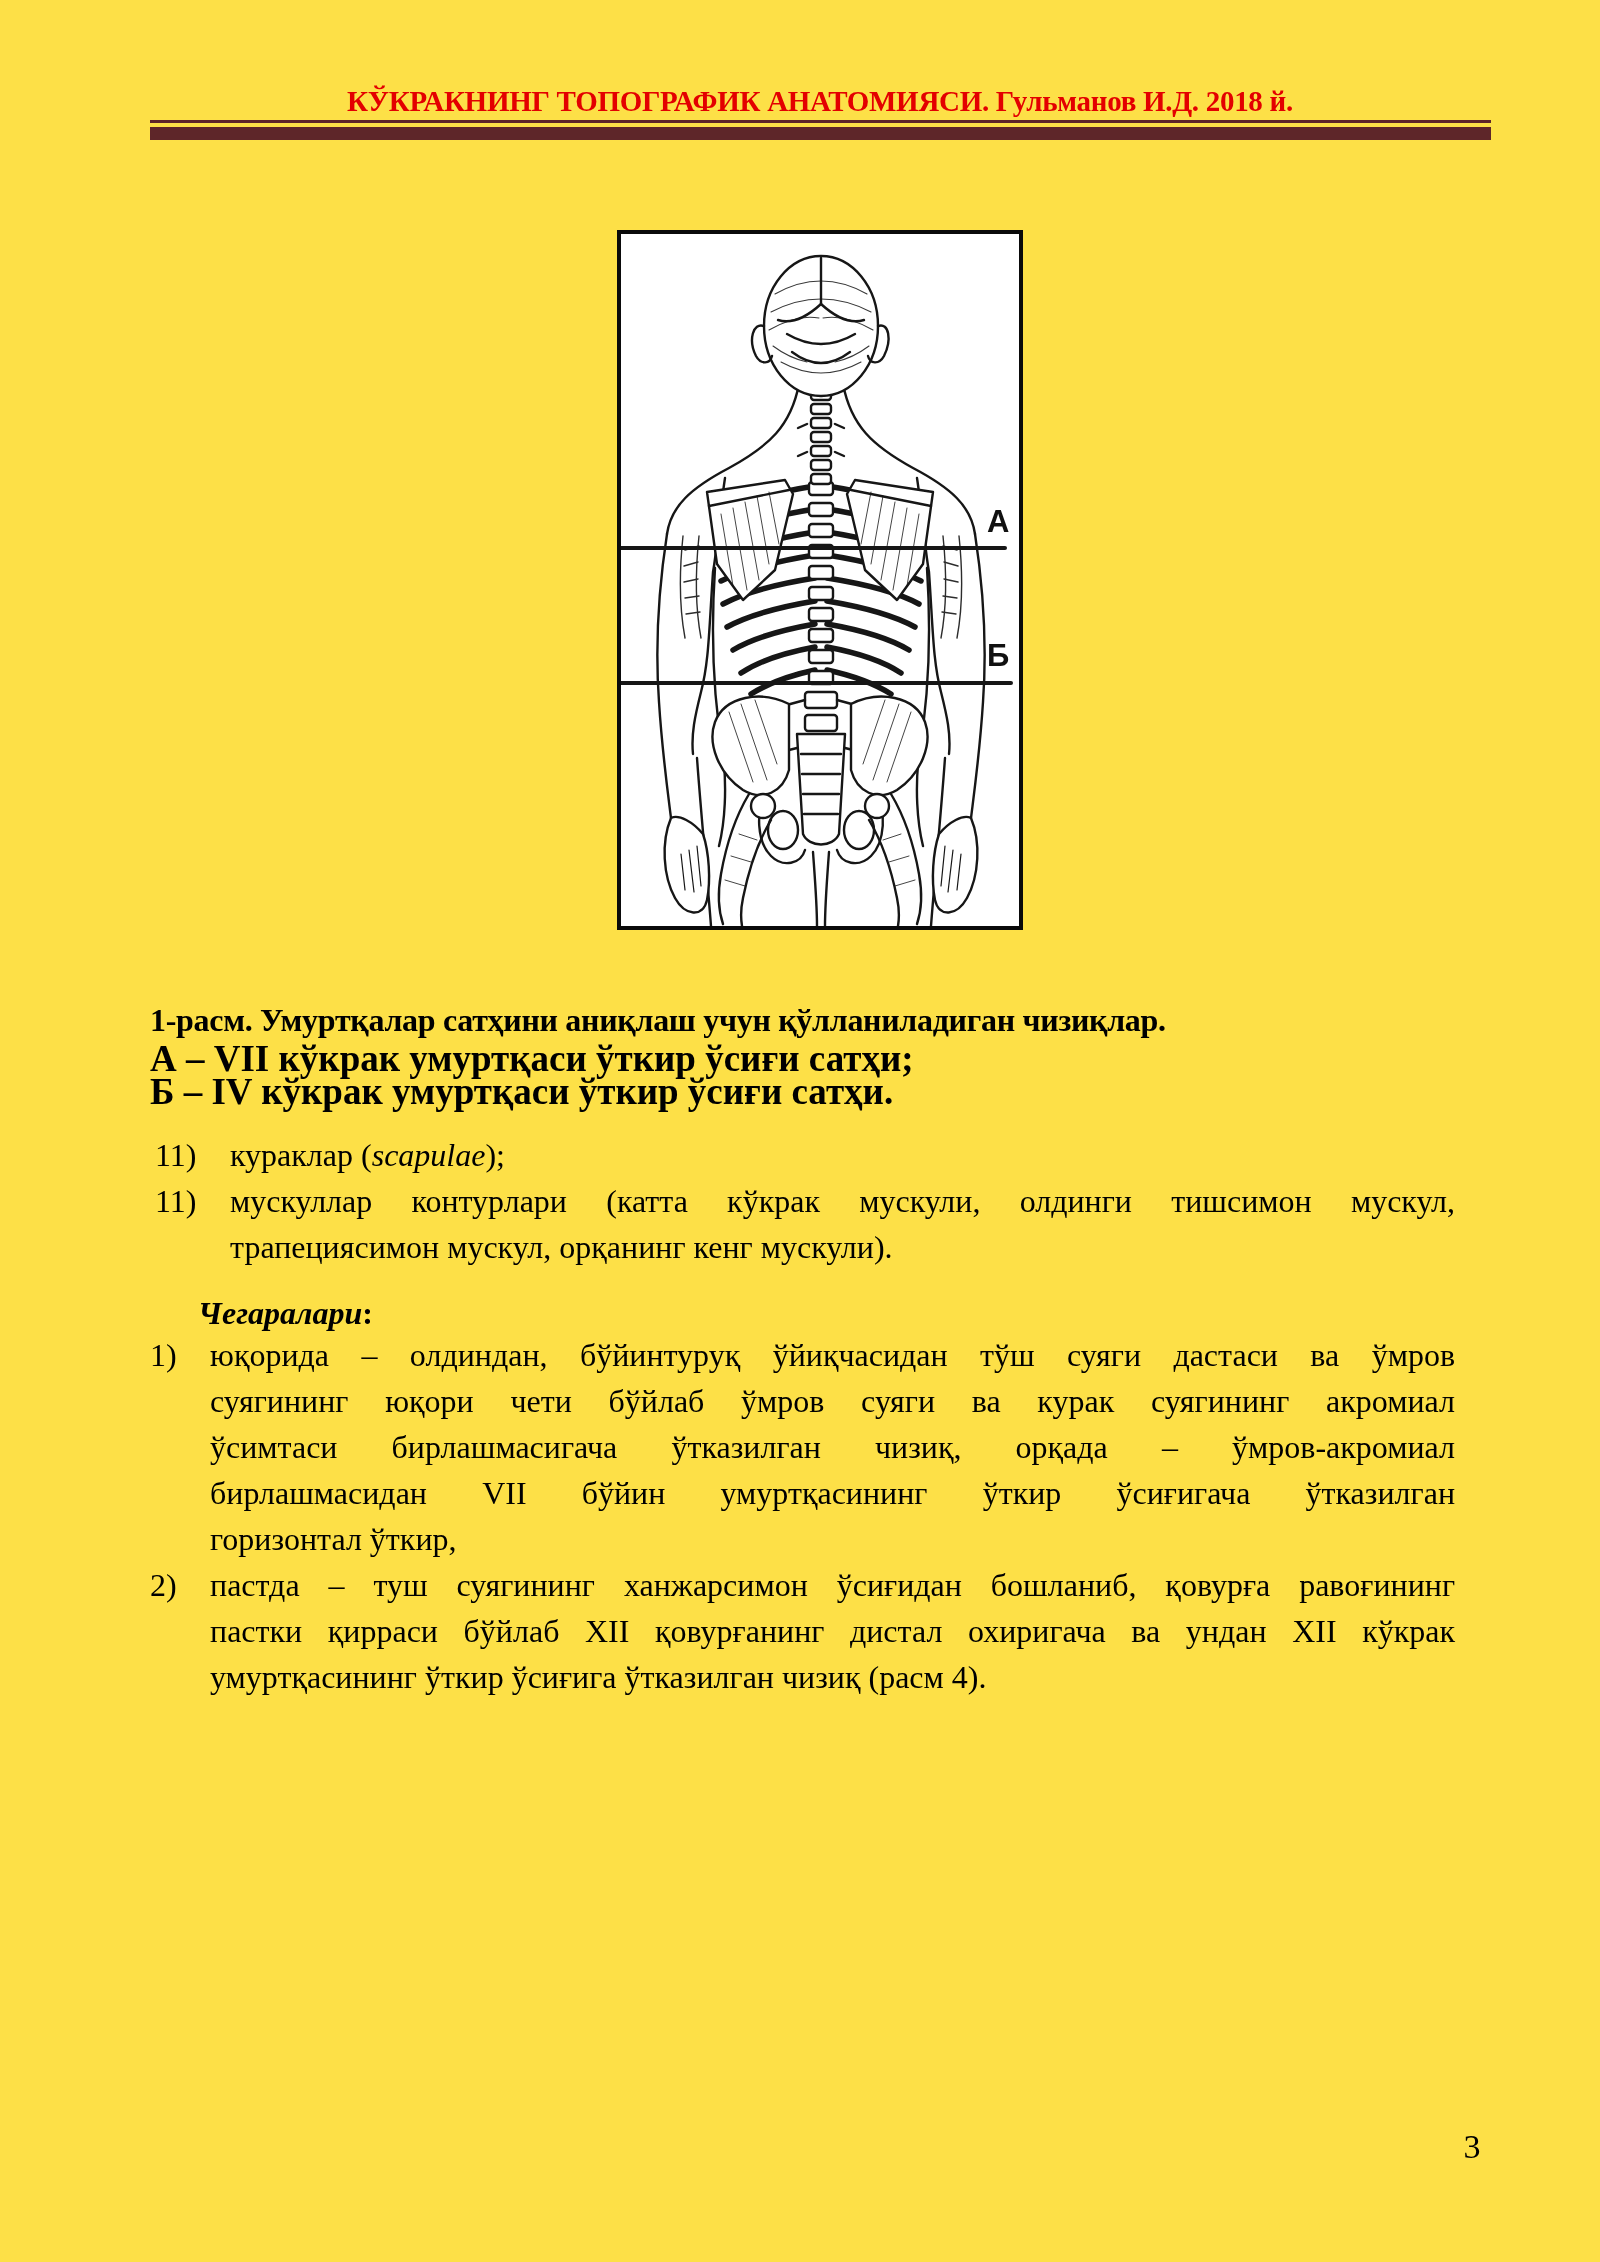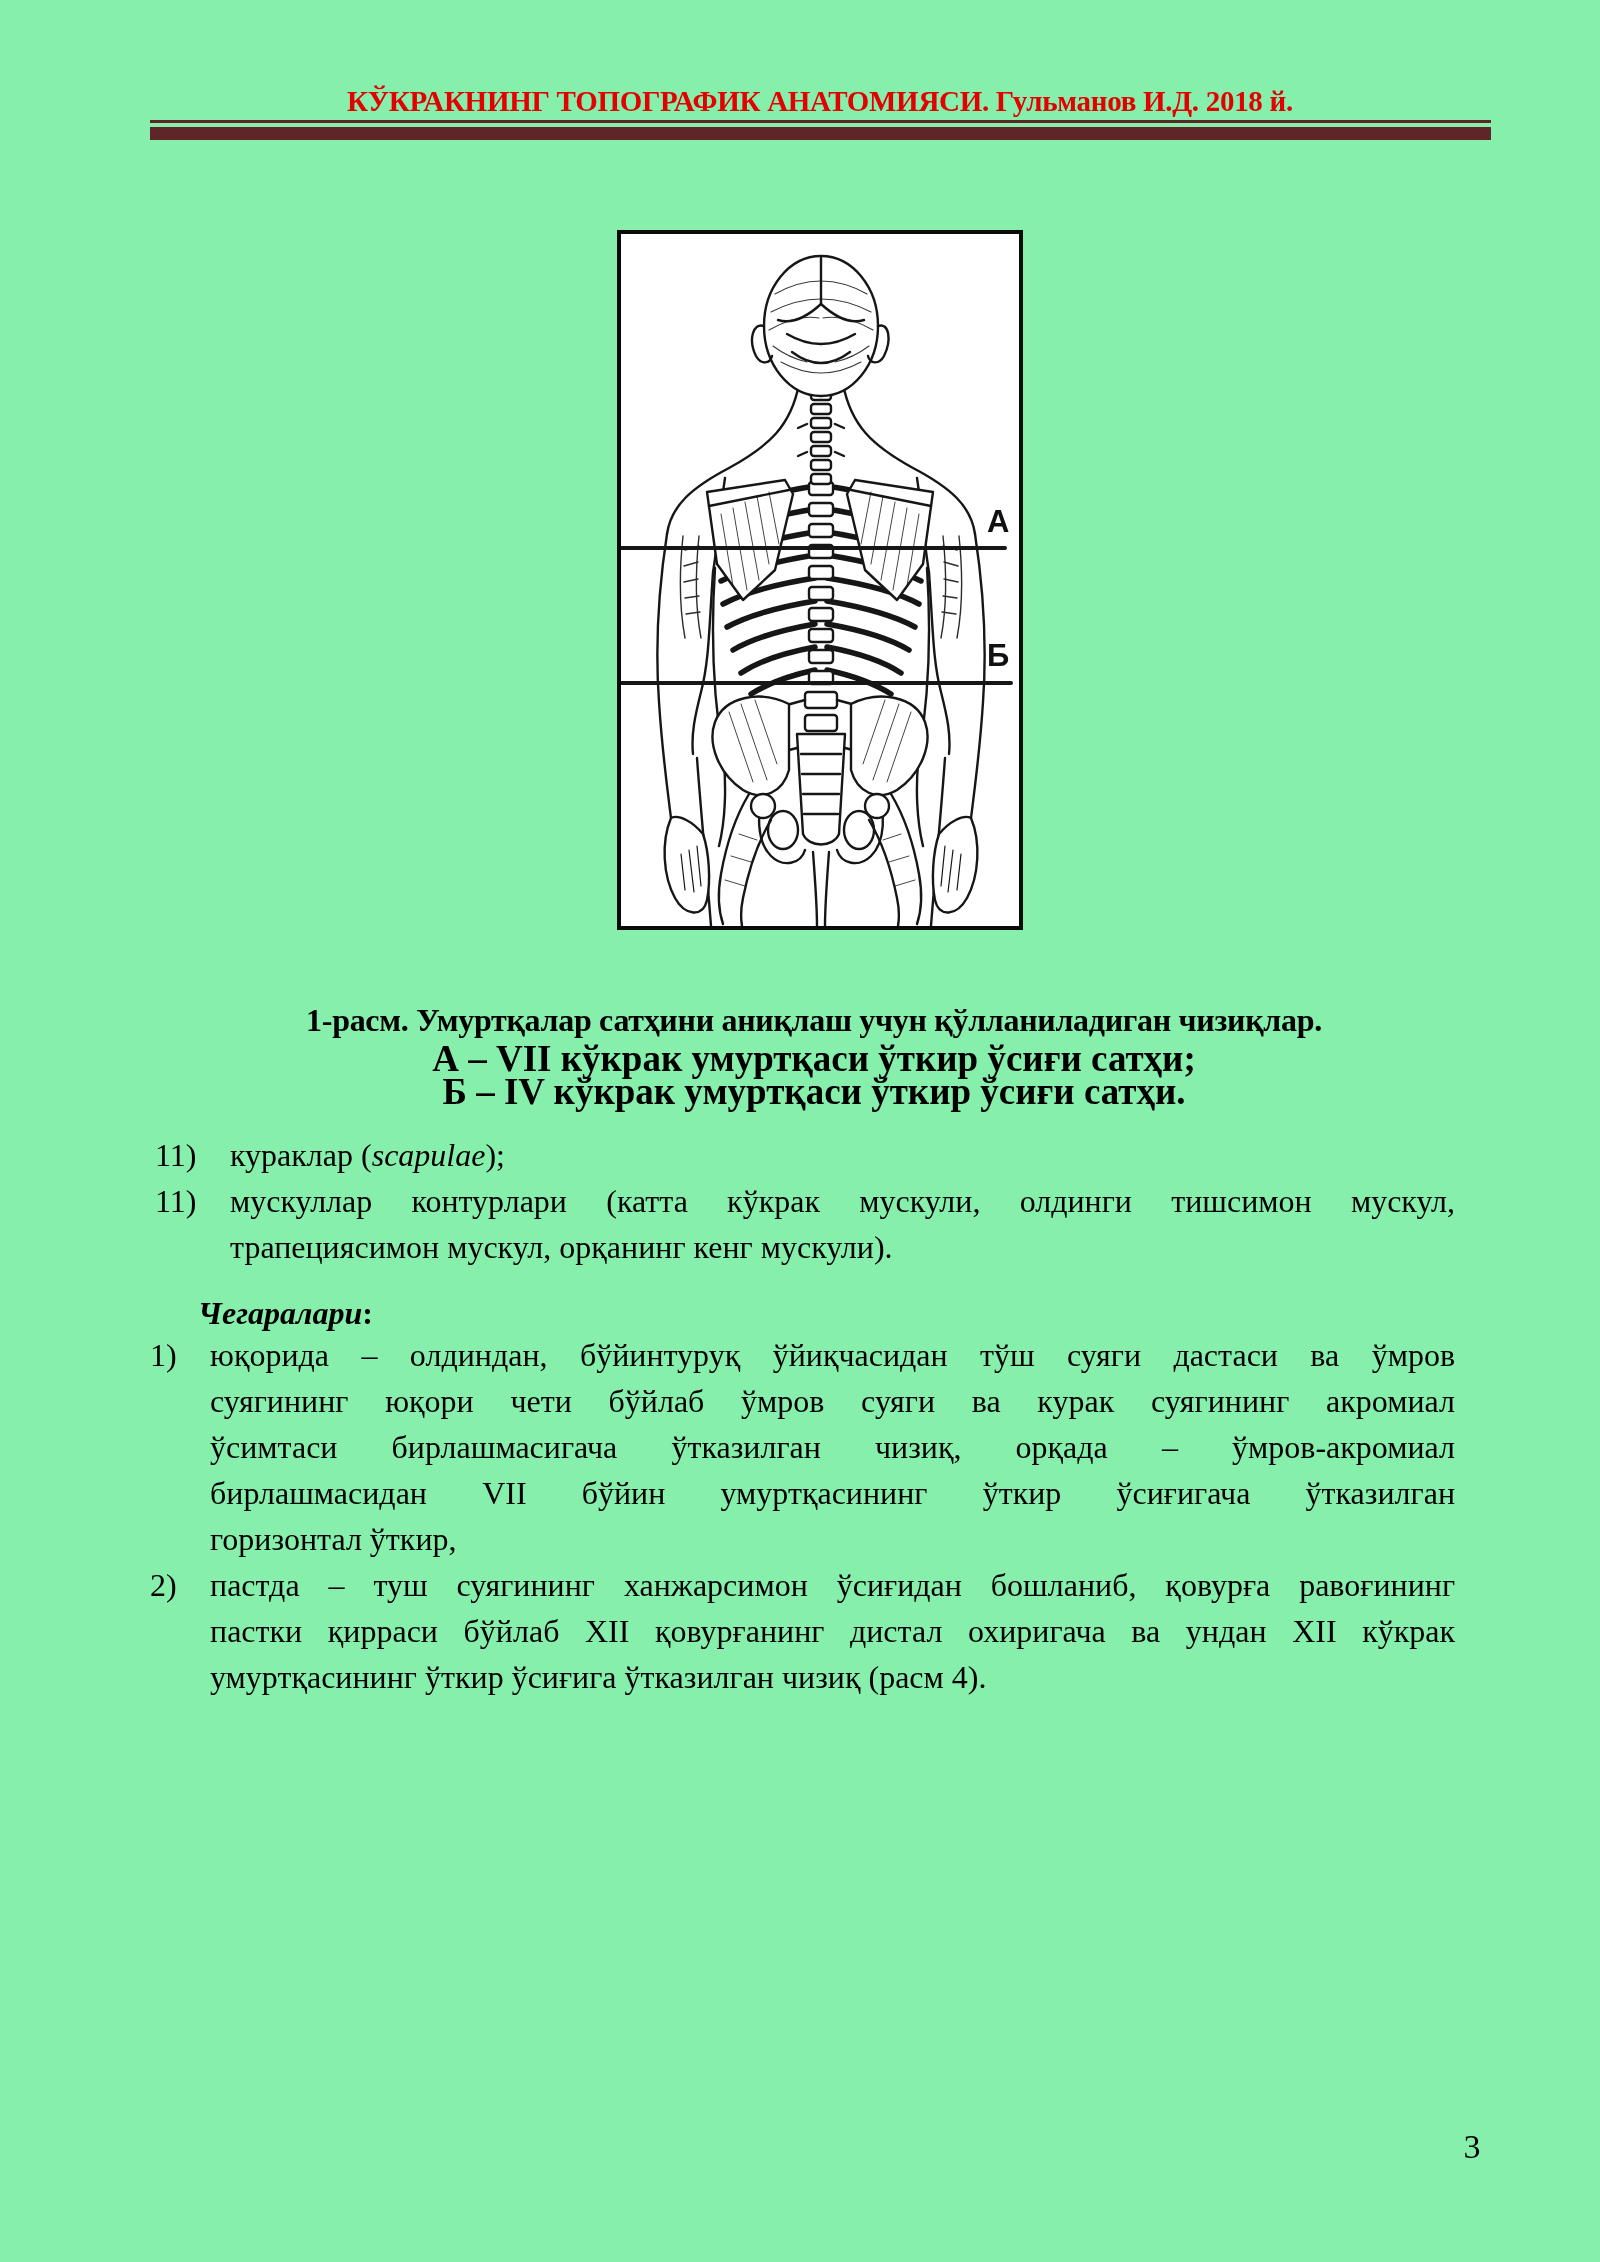--- a/index.html
+++ b/index.html
@@ -1,18 +1,18 @@
 <!DOCTYPE html>
 <html><head>
 <meta charset="utf-8">
 <style>
   html,body { margin:0; padding:0; background:#888; }
   .page {
     position:relative; width:1600px; height:2262px; margin:0 auto;
-    background:#86efac; font-family:"Liberation Serif", serif; color:#000;
+    background:#fde047; font-family:"Liberation Serif", serif; color:#000;
     overflow:hidden;
   }
   
   .header-title {
     position:absolute; top:84px; left:150px; width:1340px;
     text-align:center; font-weight:bold; font-size:29px; line-height:34px;
     color:#e30000; letter-spacing:-0.3px; white-space:nowrap;
   }
   .rule-thin  { position:absolute; top:120px; left:150px; width:1341px; height:3px;  background:#5e2629; }
   .rule-thick { position:absolute; top:127px; left:150px; width:1341px; height:13px; background:#5e2629; }
@@ -22,21 +22,21 @@
     border:4px solid #0a0a0a; box-sizing:border-box; background:#fff;
   }
   .figure-frame svg { position:absolute; left:0; top:0; }
   .fig-label {
     position:absolute; font-family:"Liberation Sans", sans-serif;
     font-weight:bold; font-size:31px; line-height:31px; color:#111;
   }
   .label-a { left:366px; top:272px; }
   .label-b { left:366px; top:406px; }
   
-  .caption { position:absolute; top:998px; left:144px; width:1340px; text-align:center; }
+  .caption { position:absolute; top:998px; left:150px; width:1340px; }
   .caption-title { font-size:32px; line-height:44px; font-weight:bold; letter-spacing:-0.3px; }
   .caption-sub   { font-size:37px; line-height:33px;font-weight:bold; }
   
   .upper-list { position:absolute; top:1132px; left:150px; width:1305px; }
   .lower-list { position:absolute; top:1332px; left:150px; width:1305px; }
   .li { position:relative; font-size:32px; line-height:46px; }
   .li .num { position:absolute; left:0; top:0;text-align:center; }
   .upper-list .num { left:5px; }
   .upper-list .li-text { margin-left:80px; }
   .lower-list .li-text { margin-left:60px; }

